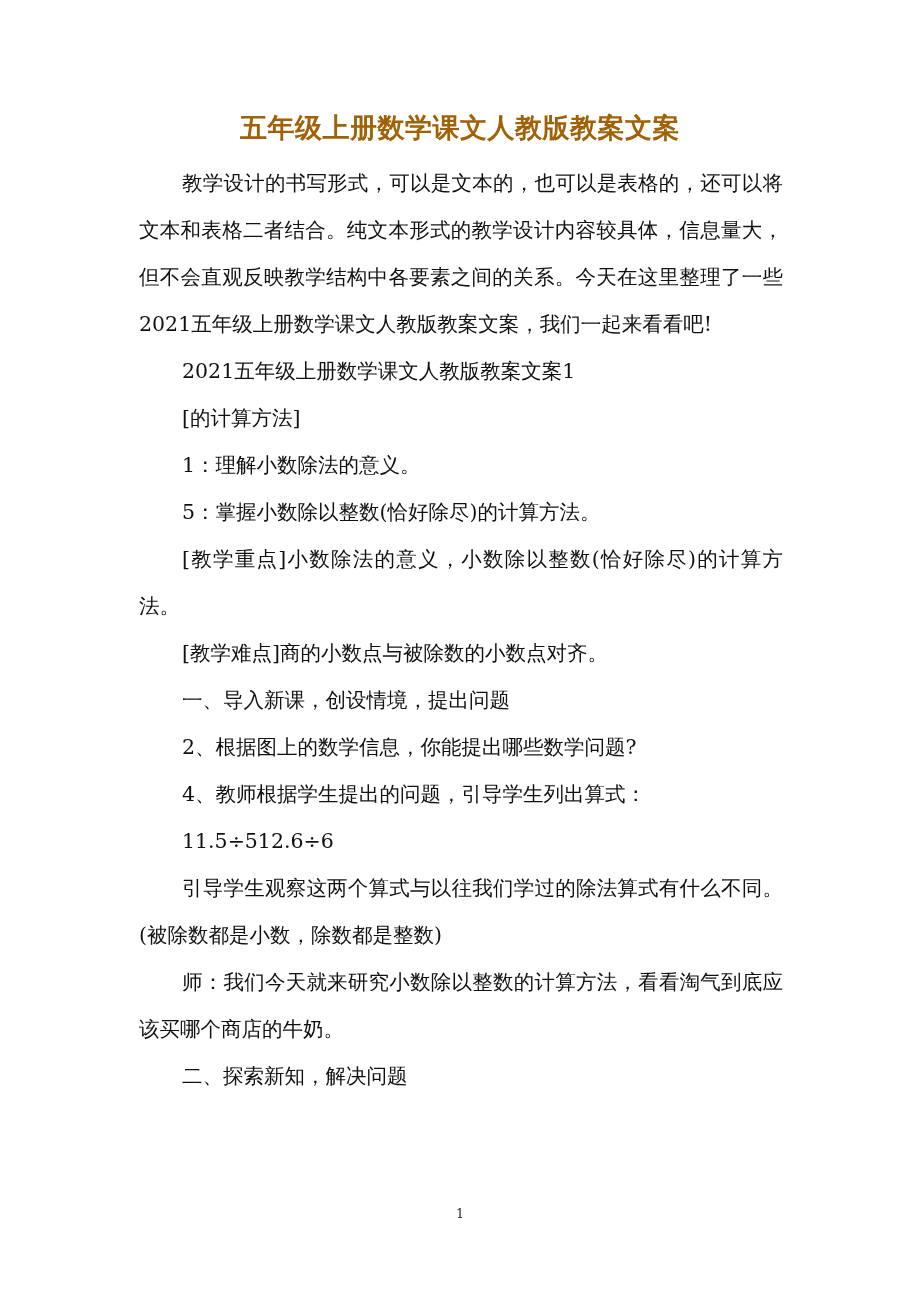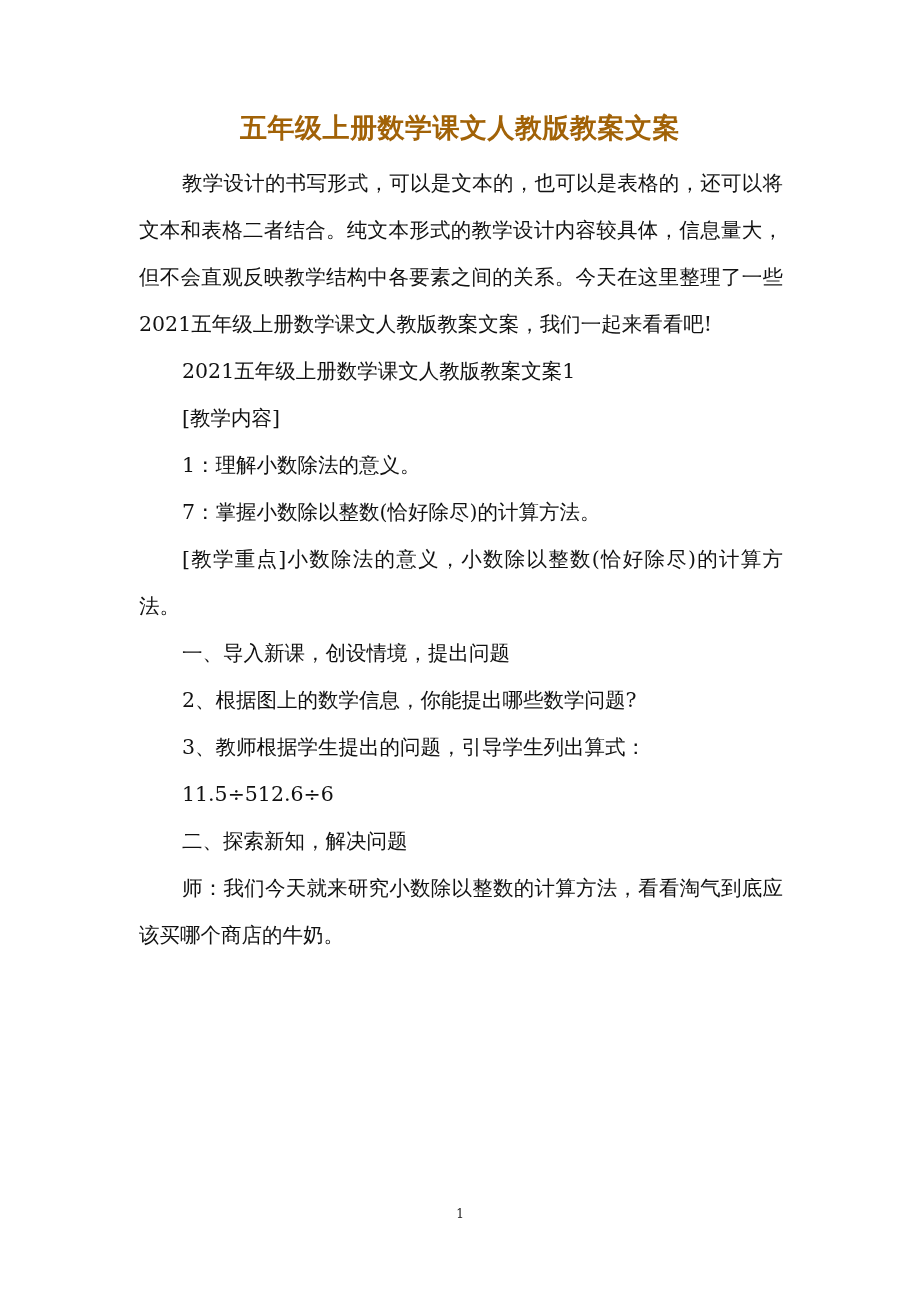--- a/index.html
+++ b/index.html
@@ -58,26 +58,28 @@
 </style>
 </head>
 <body>
 
 <div class="page">
   <div class="title">五年级上册数学课文人教版教案文案</div>
 
   <div class="body-text">
     <p class="para indent">教学设计的书写形式，可以是文本的，也可以是表格的，还可以将文本和表格二者结合。纯文本形式的教学设计内容较具体，信息量大，但不会直观反映教学结构中各要素之间的关系。今天在这里整理了一些2021五年级上册数学课文人教版教案文案，我们一起来看看吧!</p>
     <p class="para indent">2021五年级上册数学课文人教版教案文案1</p>
-    <p class="para indent">[教学内容]</p>
+    <p class="para indent">[的计算方法]</p>
     <p class="para indent">1：理解小数除法的意义。</p>
-    <p class="para indent">7：掌握小数除以整数(恰好除尽)的计算方法。</p>
+    <p class="para indent">5：掌握小数除以整数(恰好除尽)的计算方法。</p>
     <p class="para indent">[教学重点]小数除法的意义，小数除以整数(恰好除尽)的计算方法。</p>
+    <p class="para indent">[教学难点]商的小数点与被除数的小数点对齐。</p>
     <p class="para indent">一、导入新课，创设情境，提出问题</p>
     <p class="para indent">2、根据图上的数学信息，你能提出哪些数学问题?</p>
-    <p class="para indent">3、教师根据学生提出的问题，引导学生列出算式：</p>
+    <p class="para indent">4、教师根据学生提出的问题，引导学生列出算式：</p>
     <p class="para indent">11.5÷512.6÷6</p>
+    <p class="para indent">引导学生观察这两个算式与以往我们学过的除法算式有什么不同。(被除数都是小数，除数都是整数)</p>
+    <p class="para indent">师：我们今天就来研究小数除以整数的计算方法，看看淘气到底应该买哪个商店的牛奶。</p>
     <p class="para indent">二、探索新知，解决问题</p>
-    <p class="para indent">师：我们今天就来研究小数除以整数的计算方法，看看淘气到底应该买哪个商店的牛奶。</p>
   </div>
 
   <div class="footer-page-num">1</div>
 </div>
 
 </body></html>

